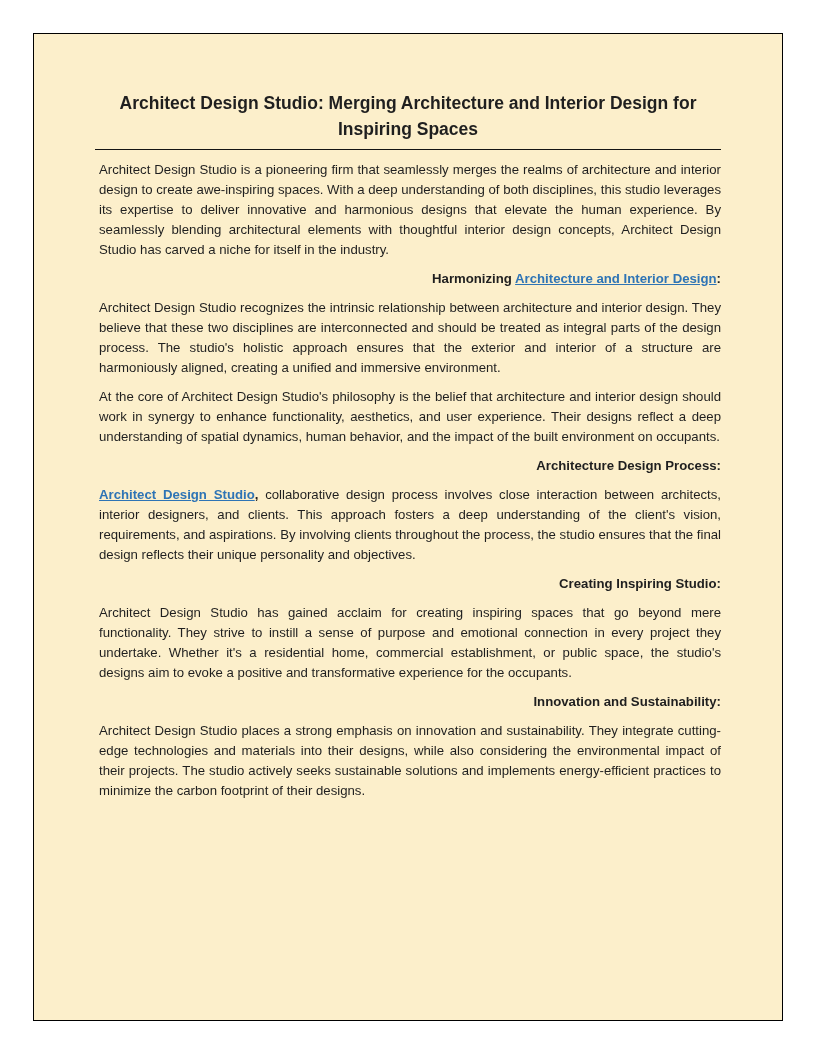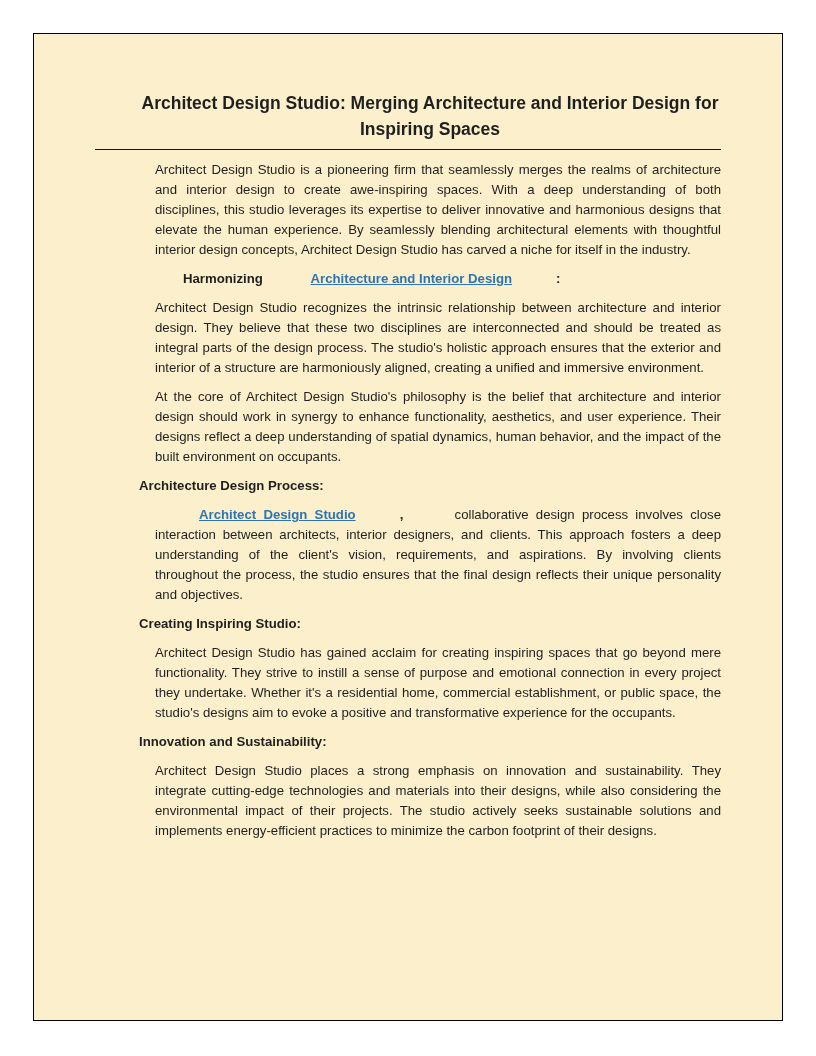--- a/index.html
+++ b/index.html
@@ -1,21 +1,21 @@
 <!DOCTYPE html>
 <html style="--paper: #FCEFCB; --text: #1F1F1F; --link: #2E74B5; --border: #000000;"><head>
 <meta charset="utf-8">
 <style>
   :root {
     --paper: #FCEFCB;
     --text: #1F1F1F;
     --link: #2E74B5;
     --border: #000000;
   }
-  * { box-sizing: border-box; padding-left: 44px; }
+  * { box-sizing: border-box; }
   html, body {
     margin: 0;
     padding: 0;
     width: 816px;
     height: 1056px;
     background: #ffffff;
     font-family: "Liberation Sans", sans-serif;
   }
   .canvas {
     position: relative;
@@ -42,28 +42,28 @@
     color: var(--text);
     margin: 0 0 10px 0;
     padding-bottom: 7px;
     border-bottom: 1.8px solid #141414;
   }
   .para {
     font-size: 13.2px;
     line-height: 20px;
     color: var(--text);
     text-align: justify;
-    margin: 0 0 9px 16px;
+    margin: 0 0 9px 4px;
   }
   .heading {
     font-size: 13.2px;
     line-height: 20px;
     color: var(--text);
     font-weight: 700;
-    text-align: left;
+    text-align: right;
     margin: 0 0 9px 0;
   }
   a.doc-link {
     color: var(--link);
     font-weight: 700;
     text-decoration: underline;
     cursor: pointer;
   }
   .bold-black { font-weight: 700; color: var(--text); }
 </style>

